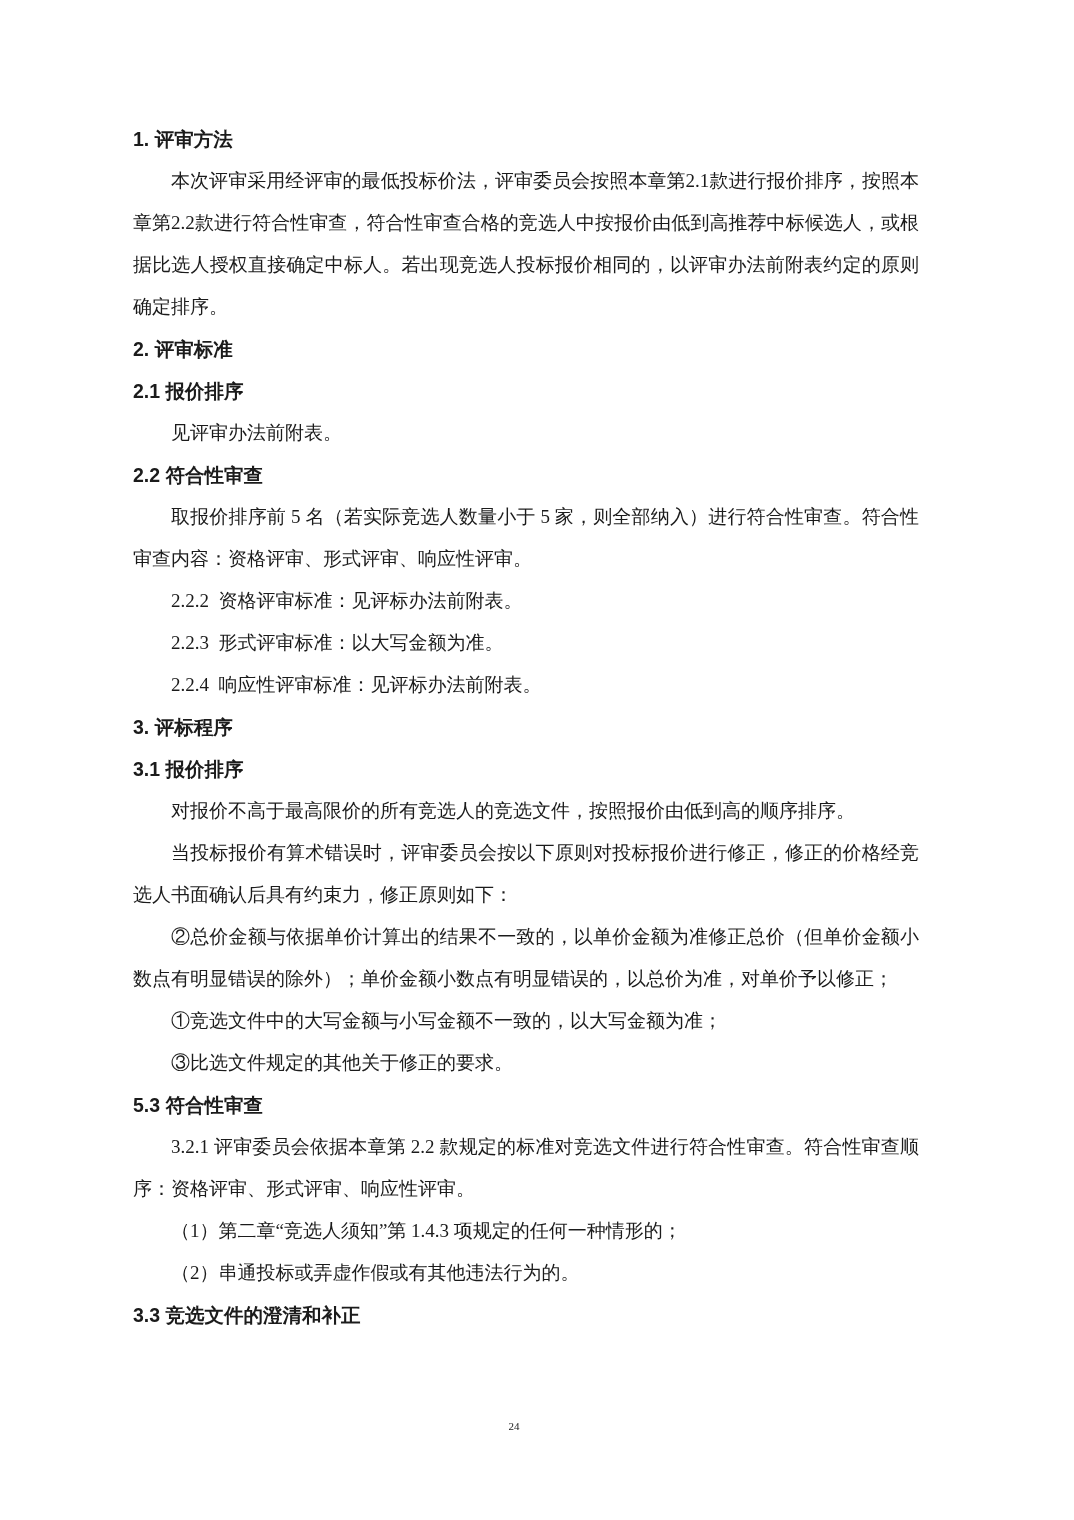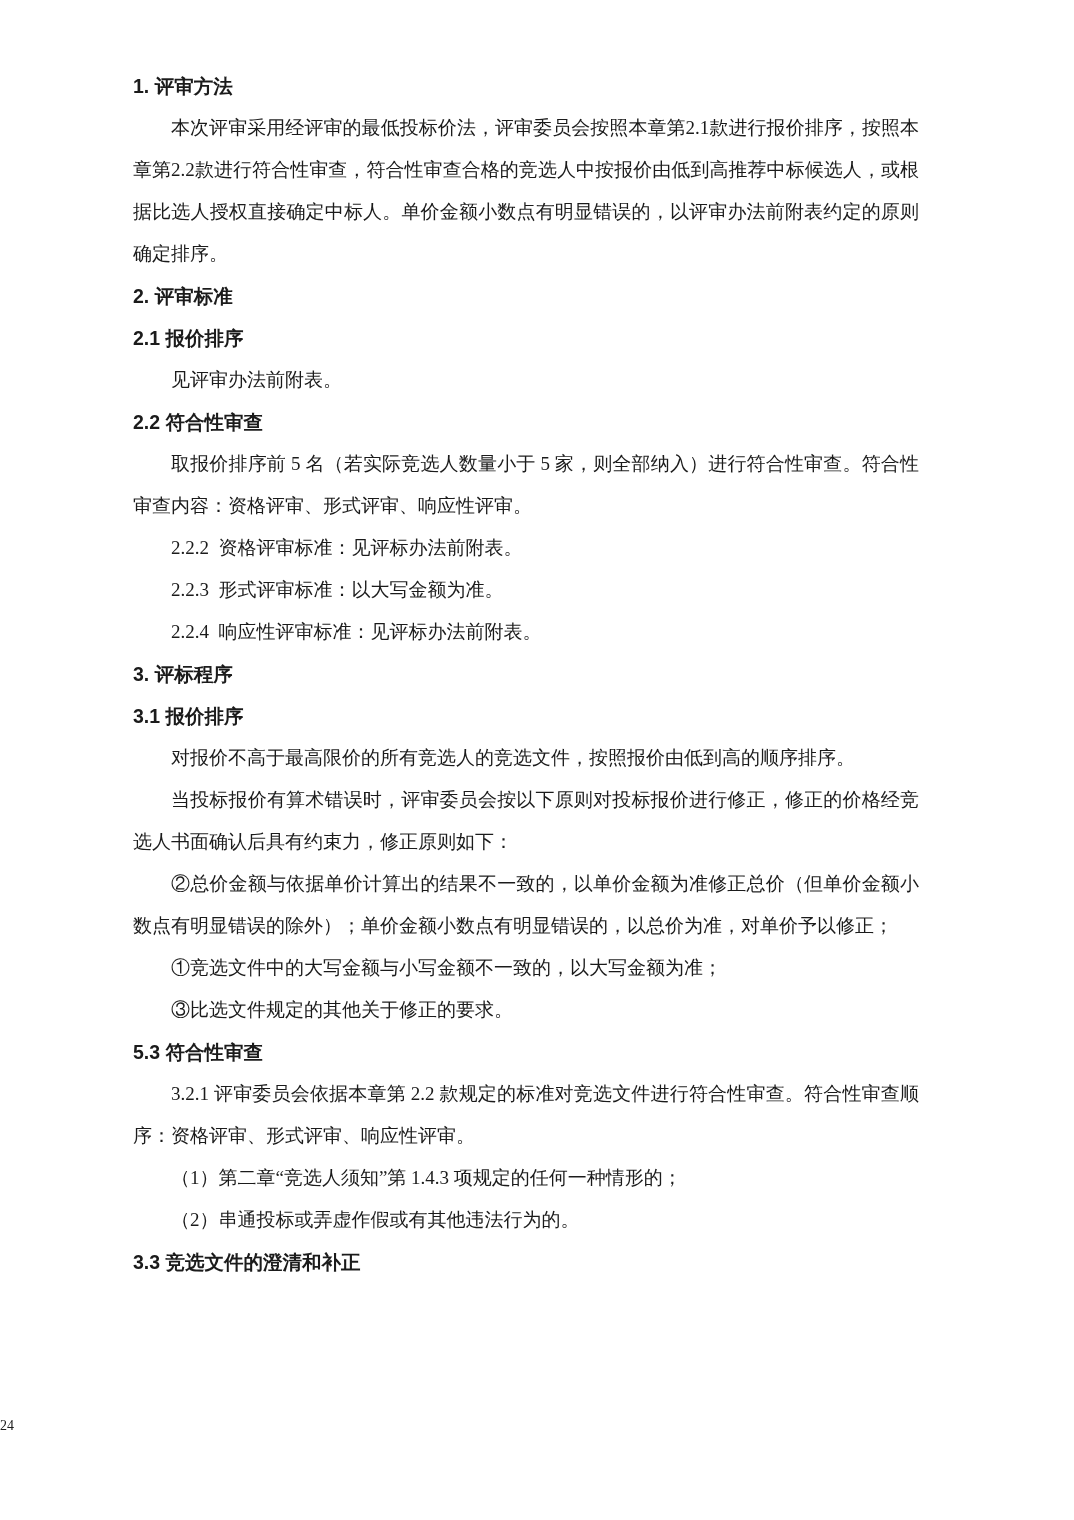--- a/index.html
+++ b/index.html
@@ -6,21 +6,21 @@
     margin: 0;
     padding: 0;
     background: #ffffff;
   }
   .page {
     position: relative;
     width: 1036px;
     height: 1520px;
     box-sizing: border-box;
     background: #ffffff;
-    padding: 65px 117px 0 133px;
+    padding: 118px 117px 0 133px;
     font-family: "Liberation Serif", "DejaVu Serif", serif;
     color: #1b1b1b;
     font-size: 19px;
     overflow: hidden;
   }
   .block {
     line-height: 42px;
     text-align: justify;
     white-space: pre-wrap;
     word-break: break-all;
@@ -32,33 +32,33 @@
     font-family: "Liberation Sans", "DejaVu Sans", sans-serif;
     font-weight: bold;
     font-size: 19.5px;
     text-align: left;
   }
   .footer {
     position: absolute;
     left: 0;
     right: 8px;
     bottom: 84px;
-    text-align: left;
-    font-size: 14px;
+    text-align: center;
+    font-size: 11px;
     line-height: 20px;
     color: #1b1b1b;
   }
 </style>
 </head>
 <body>
 
 <div class="page">
 
   <div class="block h1">1. 评审方法</div>
-  <div class="block para">本次评审采用经评审的最低投标价法，评审委员会按照本章第2.1款进行报价排序，按照本章第2.2款进行符合性审查，符合性审查合格的竞选人中按报价由低到高推荐中标候选人，或根据比选人授权直接确定中标人。单价金额小数点有明显错误的，以评审办法前附表约定的原则确定排序。</div>
+  <div class="block para">本次评审采用经评审的最低投标价法，评审委员会按照本章第2.1款进行报价排序，按照本章第2.2款进行符合性审查，符合性审查合格的竞选人中按报价由低到高推荐中标候选人，或根据比选人授权直接确定中标人。若出现竞选人投标报价相同的，以评审办法前附表约定的原则确定排序。</div>
   <div class="block h1">2. 评审标准</div>
   <div class="block h2">2.1 报价排序</div>
   <div class="block para">见评审办法前附表。</div>
   <div class="block h2">2.2 符合性审查</div>
   <div class="block para">取报价排序前 5 名（若实际竞选人数量小于 5 家，则全部纳入）进行符合性审查。符合性审查内容：资格评审、形式评审、响应性评审。</div>
   <div class="block para">2.2.2  资格评审标准：见评标办法前附表。</div>
   <div class="block para">2.2.3  形式评审标准：以大写金额为准。</div>
   <div class="block para">2.2.4  响应性评审标准：见评标办法前附表。</div>
   <div class="block h1">3. 评标程序</div>
   <div class="block h2">3.1 报价排序</div>

